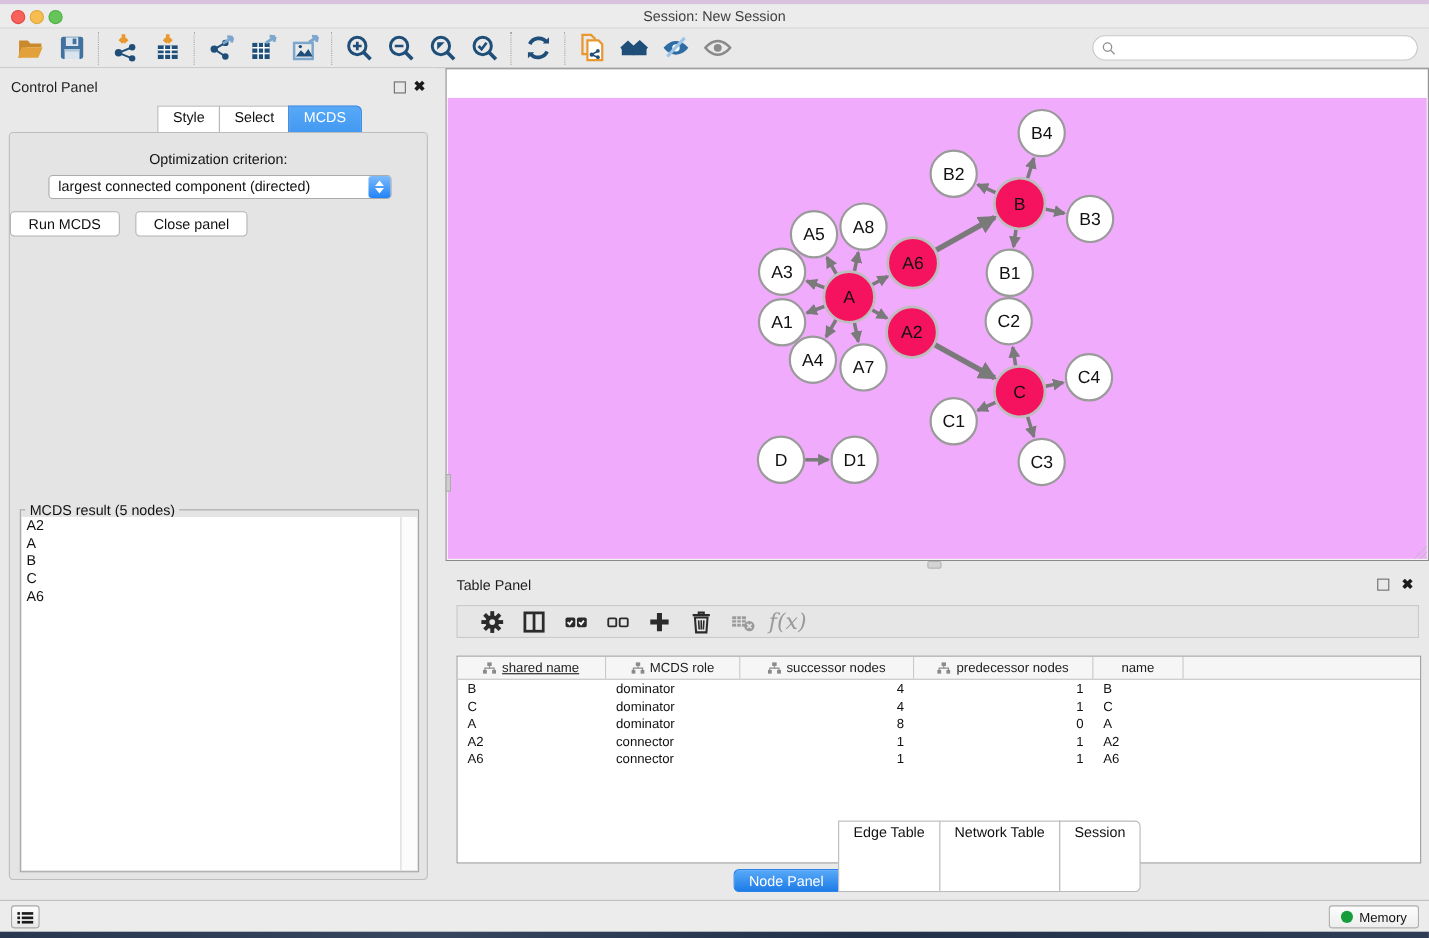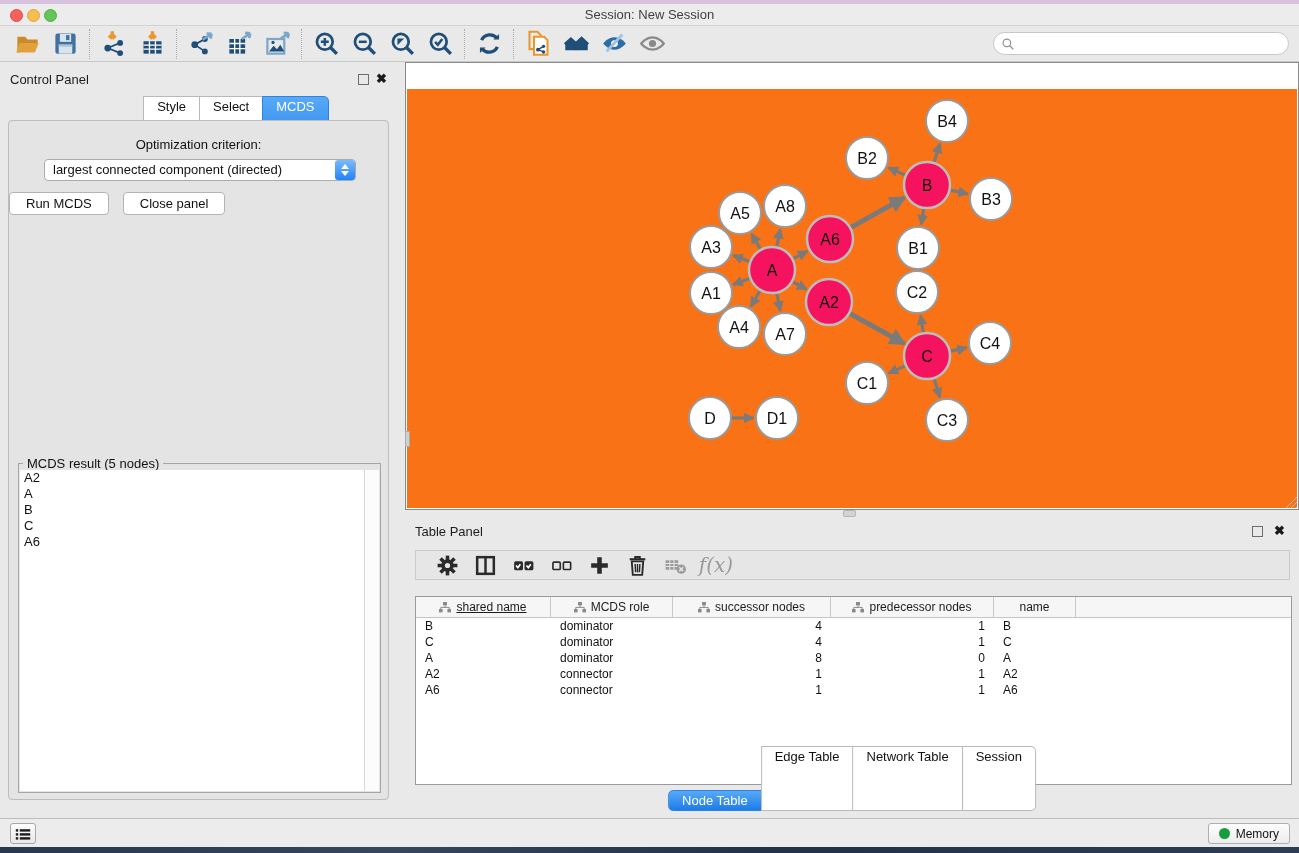--- a/index.html
+++ b/index.html
@@ -59,21 +59,21 @@
   
   .network-window { position:absolute; left:405px; top:62px; width:894px; height:448px;
       border:1px solid #8a8a8a; background:#fff; }
   .nw-titlebar { position:absolute; left:0; top:0; right:0; height:26px; background:linear-gradient(#EAEAEA,#DADADA);
       border-bottom:1px solid #B3B3B3; }
   .nw-titlebar .title { position:absolute; left:0; right:0; top:6px; text-align:center; font-size:12px; color:#2c2c2c; }
   .tl2 { position:absolute; top:8px; width:11px; height:11px; border-radius:50%; }
   .tl2.red { left:12px; background:#F9625B; }
   .tl2.yellow { left:28px; background:#F6BE50; }
   .tl2.green { left:44px; background:#65C558; }
-  .nw-canvas { position:absolute; left:1px; top:26px; right:1px; bottom:1px; background:#f97316;text-decoration:underline; }
+  .nw-canvas { position:absolute; left:1px; top:26px; right:1px; bottom:1px; background:#f0abfc;text-decoration:underline; }
   .left-grab { position:absolute; left:-1px; top:368px; width:5px; height:16px; background:#CFCFCF; border:1px solid #ABABAB; }
   .resize-grip { position:absolute; right:1px; bottom:1px; width:12px; height:12px;
       background:
         linear-gradient(135deg, transparent 0 50%, #bbb 50% 56%, transparent 56% 72%, #bbb 72% 78%, transparent 78% 92%, #bbb 92% 98%, transparent 98%); }
   .bottom-grab { position:absolute; left:843px; top:510px; width:13px; height:7px; background:#D3D3D3; border:1px solid #B5B5B5; border-radius:2px; }
 
   
   .table-panel { position:absolute; left:405px; top:518px; width:894px; height:299px; background:#E9E9E9; }
   .tp-header { position:absolute; left:0; top:4px; width:100%; height:20px; }
   .tp-toolbar { position:absolute; left:10px; top:32px; width:875px; height:30px; background:#E6E6E6;
@@ -561,21 +561,21 @@
           <div class="trow">
             <div class="td" style="width: 135px;">A6</div>
             <div class="td" style="width: 122px;">connector</div>
             <div class="td num" style="width: 158px;">1</div>
             <div class="td num" style="width: 163px;">1</div>
             <div class="td" style="width: 82px;">A6</div>
           </div>
         </div>
     </div>
     <div class="tp-tabs" id="tp-tabs">
-        <div class="seg active">Node Table</div>
+        <div class="seg active">Node Panel</div>
         <div class="seg">Edge Table</div>
         <div class="seg">Network Table</div>
         <div class="seg">Session</div>
       </div>
   </div>
 
   <div class="statusbar">
     <div class="list-btn">
       <svg width="16" height="14" viewBox="0 0 20 16">
         <g fill="#1c1c1c">

